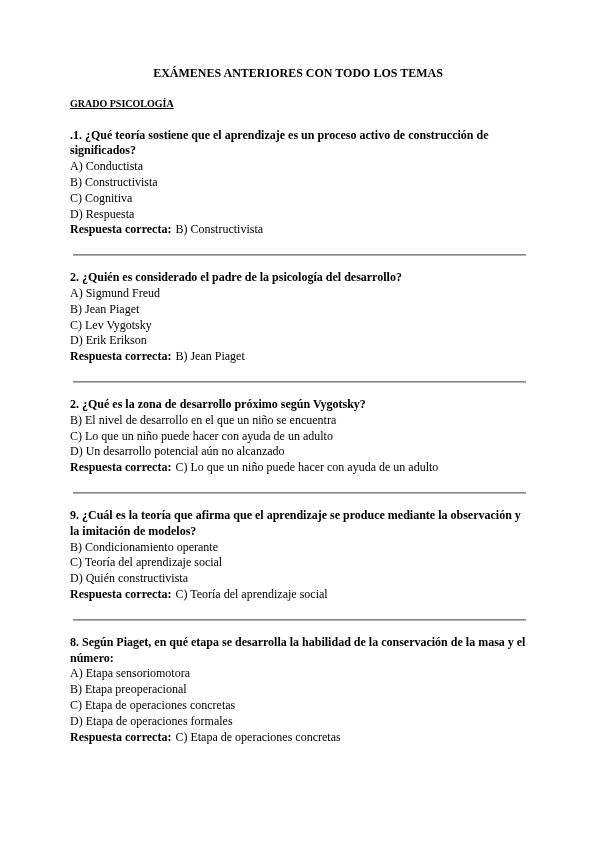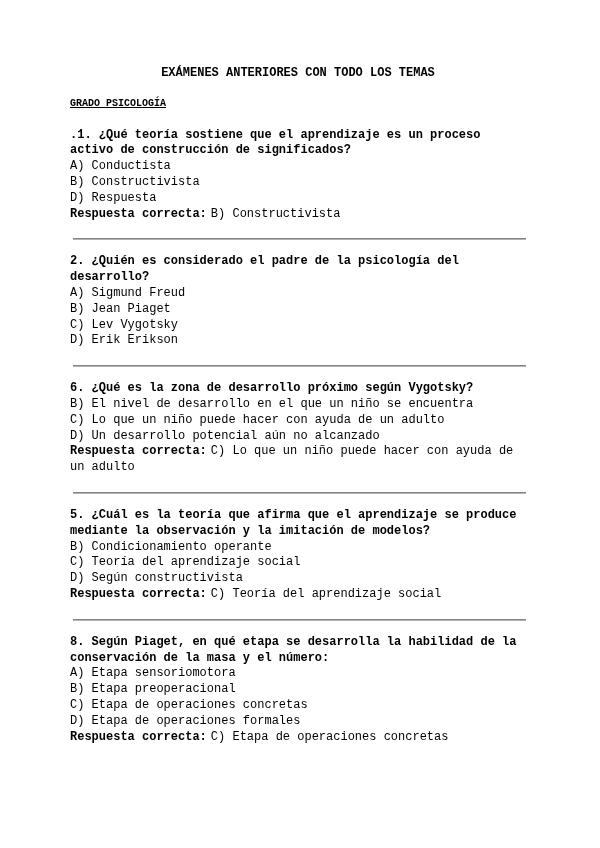--- a/index.html
+++ b/index.html
@@ -9,21 +9,21 @@
     background: #ffffff;
   }
   .page {
     box-sizing: border-box;
     width: 600px;
     height: 848px;
     padding: 66px 74px 16px 70px;
     overflow: hidden;
     background: #ffffff;
     color: #000000;
-    font-family: Liberation Mono, monospace;
+    font-family: Liberation Serif, serif;
     font-size: 12px;
     line-height: 15.8px;
   }
   .doc-title {
     font-size: 12px;
     font-weight: bold;
     text-align: center;
     margin: 0 0 14px 0;
   }
   .section-heading {
@@ -50,51 +50,53 @@
 <div class="page">
 
   <h1 class="doc-title">EXÁMENES ANTERIORES CON TODO LOS TEMAS</h1>
 
   <h2 class="section-heading">GRADO PSICOLOGÍA</h2>
 
   <section class="question">
     <p class="q-title">.1. ¿Qué teoría sostiene que el aprendizaje es un proceso activo de construcción de significados?</p>
     <p class="option">A) Conductista</p>
     <p class="option">B) Constructivista</p>
+    <p class="option">C) Cognitiva</p>
     <p class="option">D) Respuesta</p>
     <p class="answer-line"><span class="answer-label">Respuesta correcta:</span><span class="answer-value">B) Constructivista</span></p>
   </section>
 
   <hr class="divider">
 
   <section class="question">
     <p class="q-title">2. ¿Quién es considerado el padre de la psicología del desarrollo?</p>
     <p class="option">A) Sigmund Freud</p>
     <p class="option">B) Jean Piaget</p>
     <p class="option">C) Lev Vygotsky</p>
     <p class="option">D) Erik Erikson</p>
+    <p class="answer-line"><span class="answer-label">Respuesta correcta:</span><span class="answer-value">B) Jean Piaget</span></p>
   </section>
 
   <hr class="divider">
 
   <section class="question">
-    <p class="q-title">6. ¿Qué es la zona de desarrollo próximo según Vygotsky?</p>
+    <p class="q-title">2. ¿Qué es la zona de desarrollo próximo según Vygotsky?</p>
     <p class="option">B) El nivel de desarrollo en el que un niño se encuentra</p>
     <p class="option">C) Lo que un niño puede hacer con ayuda de un adulto</p>
     <p class="option">D) Un desarrollo potencial aún no alcanzado</p>
     <p class="answer-line"><span class="answer-label">Respuesta correcta:</span><span class="answer-value">C) Lo que un niño puede hacer con ayuda de un adulto</span></p>
   </section>
 
   <hr class="divider">
 
   <section class="question">
-    <p class="q-title">5. ¿Cuál es la teoría que afirma que el aprendizaje se produce mediante la observación y la imitación de modelos?</p>
+    <p class="q-title">9. ¿Cuál es la teoría que afirma que el aprendizaje se produce mediante la observación y la imitación de modelos?</p>
     <p class="option">B) Condicionamiento operante</p>
     <p class="option">C) Teoría del aprendizaje social</p>
-    <p class="option">D) Según constructivista</p>
+    <p class="option">D) Quién constructivista</p>
     <p class="answer-line"><span class="answer-label">Respuesta correcta:</span><span class="answer-value">C) Teoría del aprendizaje social</span></p>
   </section>
 
   <hr class="divider">
 
   <section class="question">
     <p class="q-title">8. Según Piaget, en qué etapa se desarrolla la habilidad de la conservación de la masa y el número:</p>
     <p class="option">A) Etapa sensoriomotora</p>
     <p class="option">B) Etapa preoperacional</p>
     <p class="option">C) Etapa de operaciones concretas</p>

